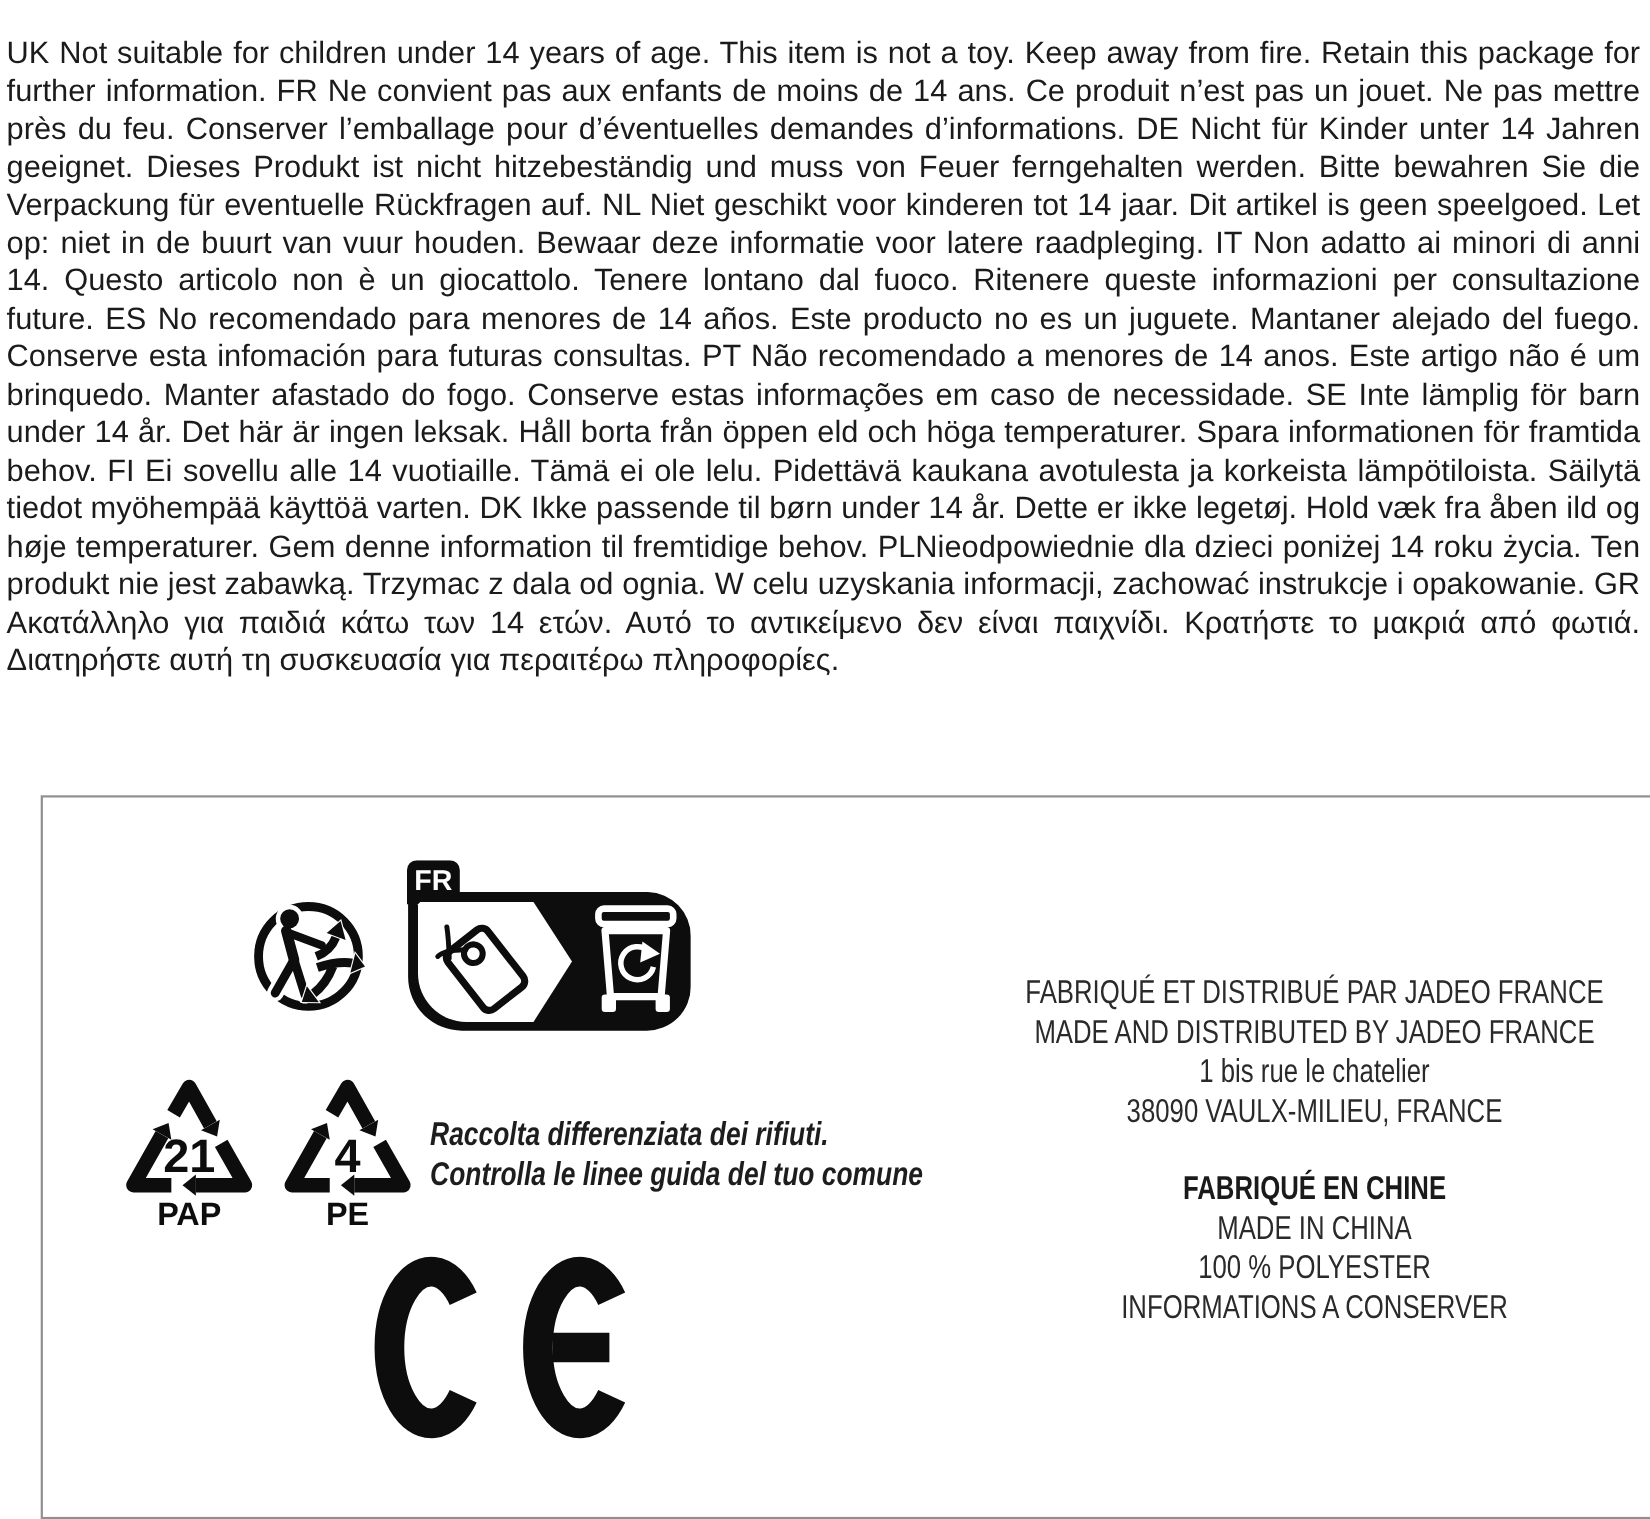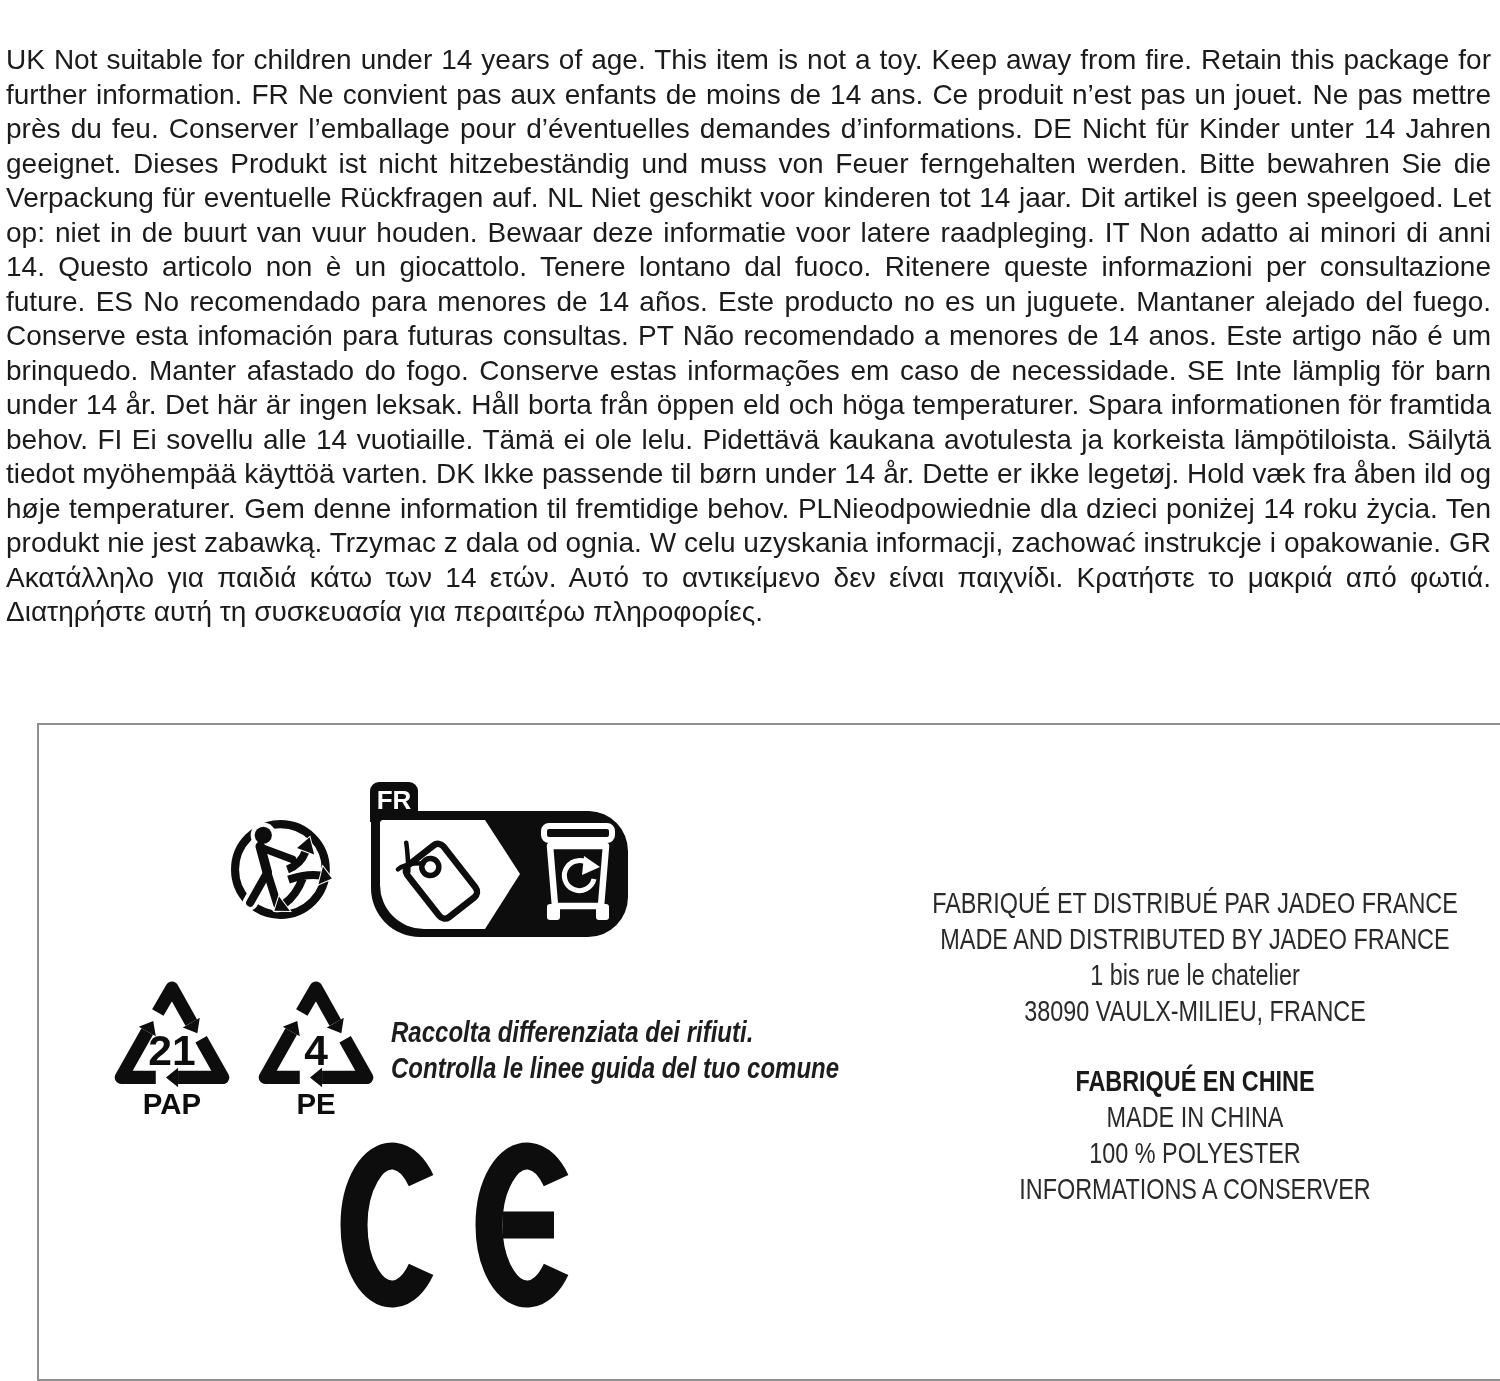--- a/index.html
+++ b/index.html
@@ -1,20 +1,20 @@
 <!DOCTYPE html>
 <html><head>
 <meta charset="utf-8">
 <style>
   html,body{margin:0;padding:0;background:#ffffff;}
   body{width:1500px;height:1381px;position:relative;overflow:hidden;
        font-family:"Liberation Sans",sans-serif;color:#161616;}
   .abs{position:absolute;}
   
-  .warnings{left:0;top:12px;width:1500px;box-sizing:border-box;
+  .warnings{left:0;top:0;width:1500px;box-sizing:border-box;
     padding:3px 9px 0 6px;font-size:28px;line-height:34.5px;
     text-align:justify;color:#1b1b1b;}
   
   .sym-box{left:1px;top:723px;width:1494px;height:654px;
     border:2px solid #909090;background:#ffffff;margin-left:36px;}
   .sym-box .abs{position:absolute;}
   
   .caption{left:352px;top:289px;font-size:30px;font-style:italic;font-weight:bold;
     line-height:36px;color:#1d1d1d;transform:scaleX(.8);transform-origin:0 0;white-space:nowrap;}
   

